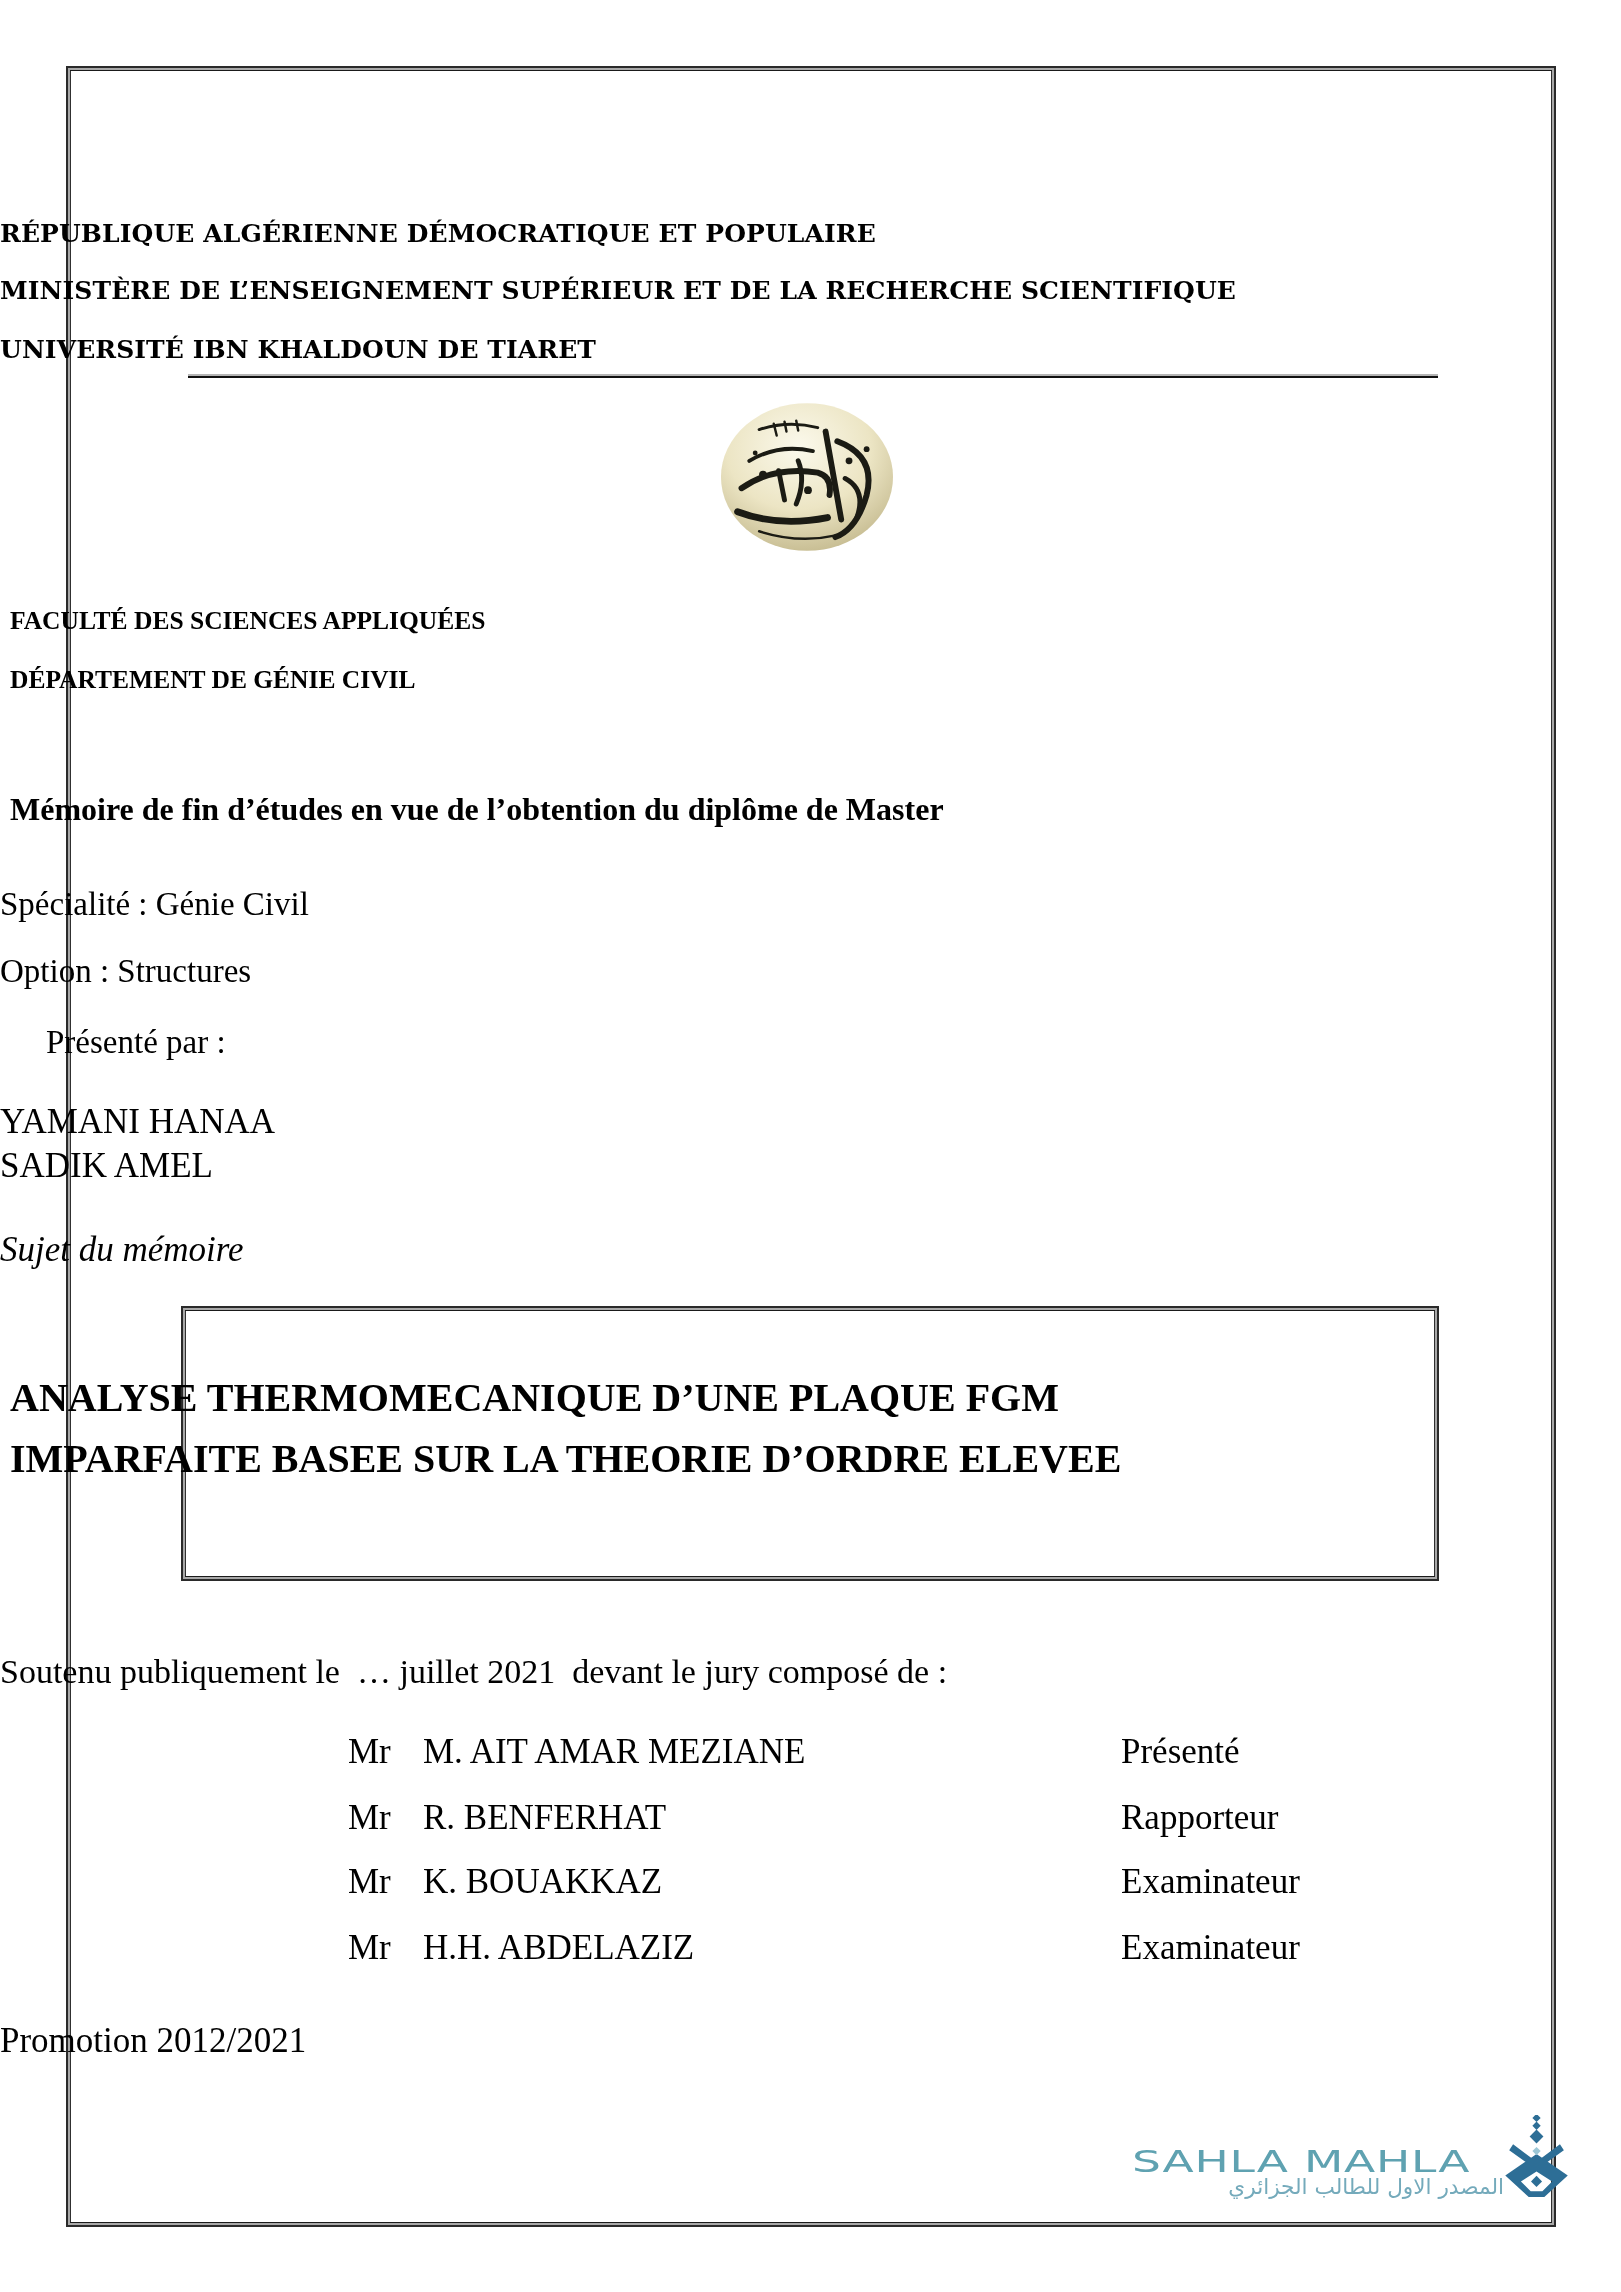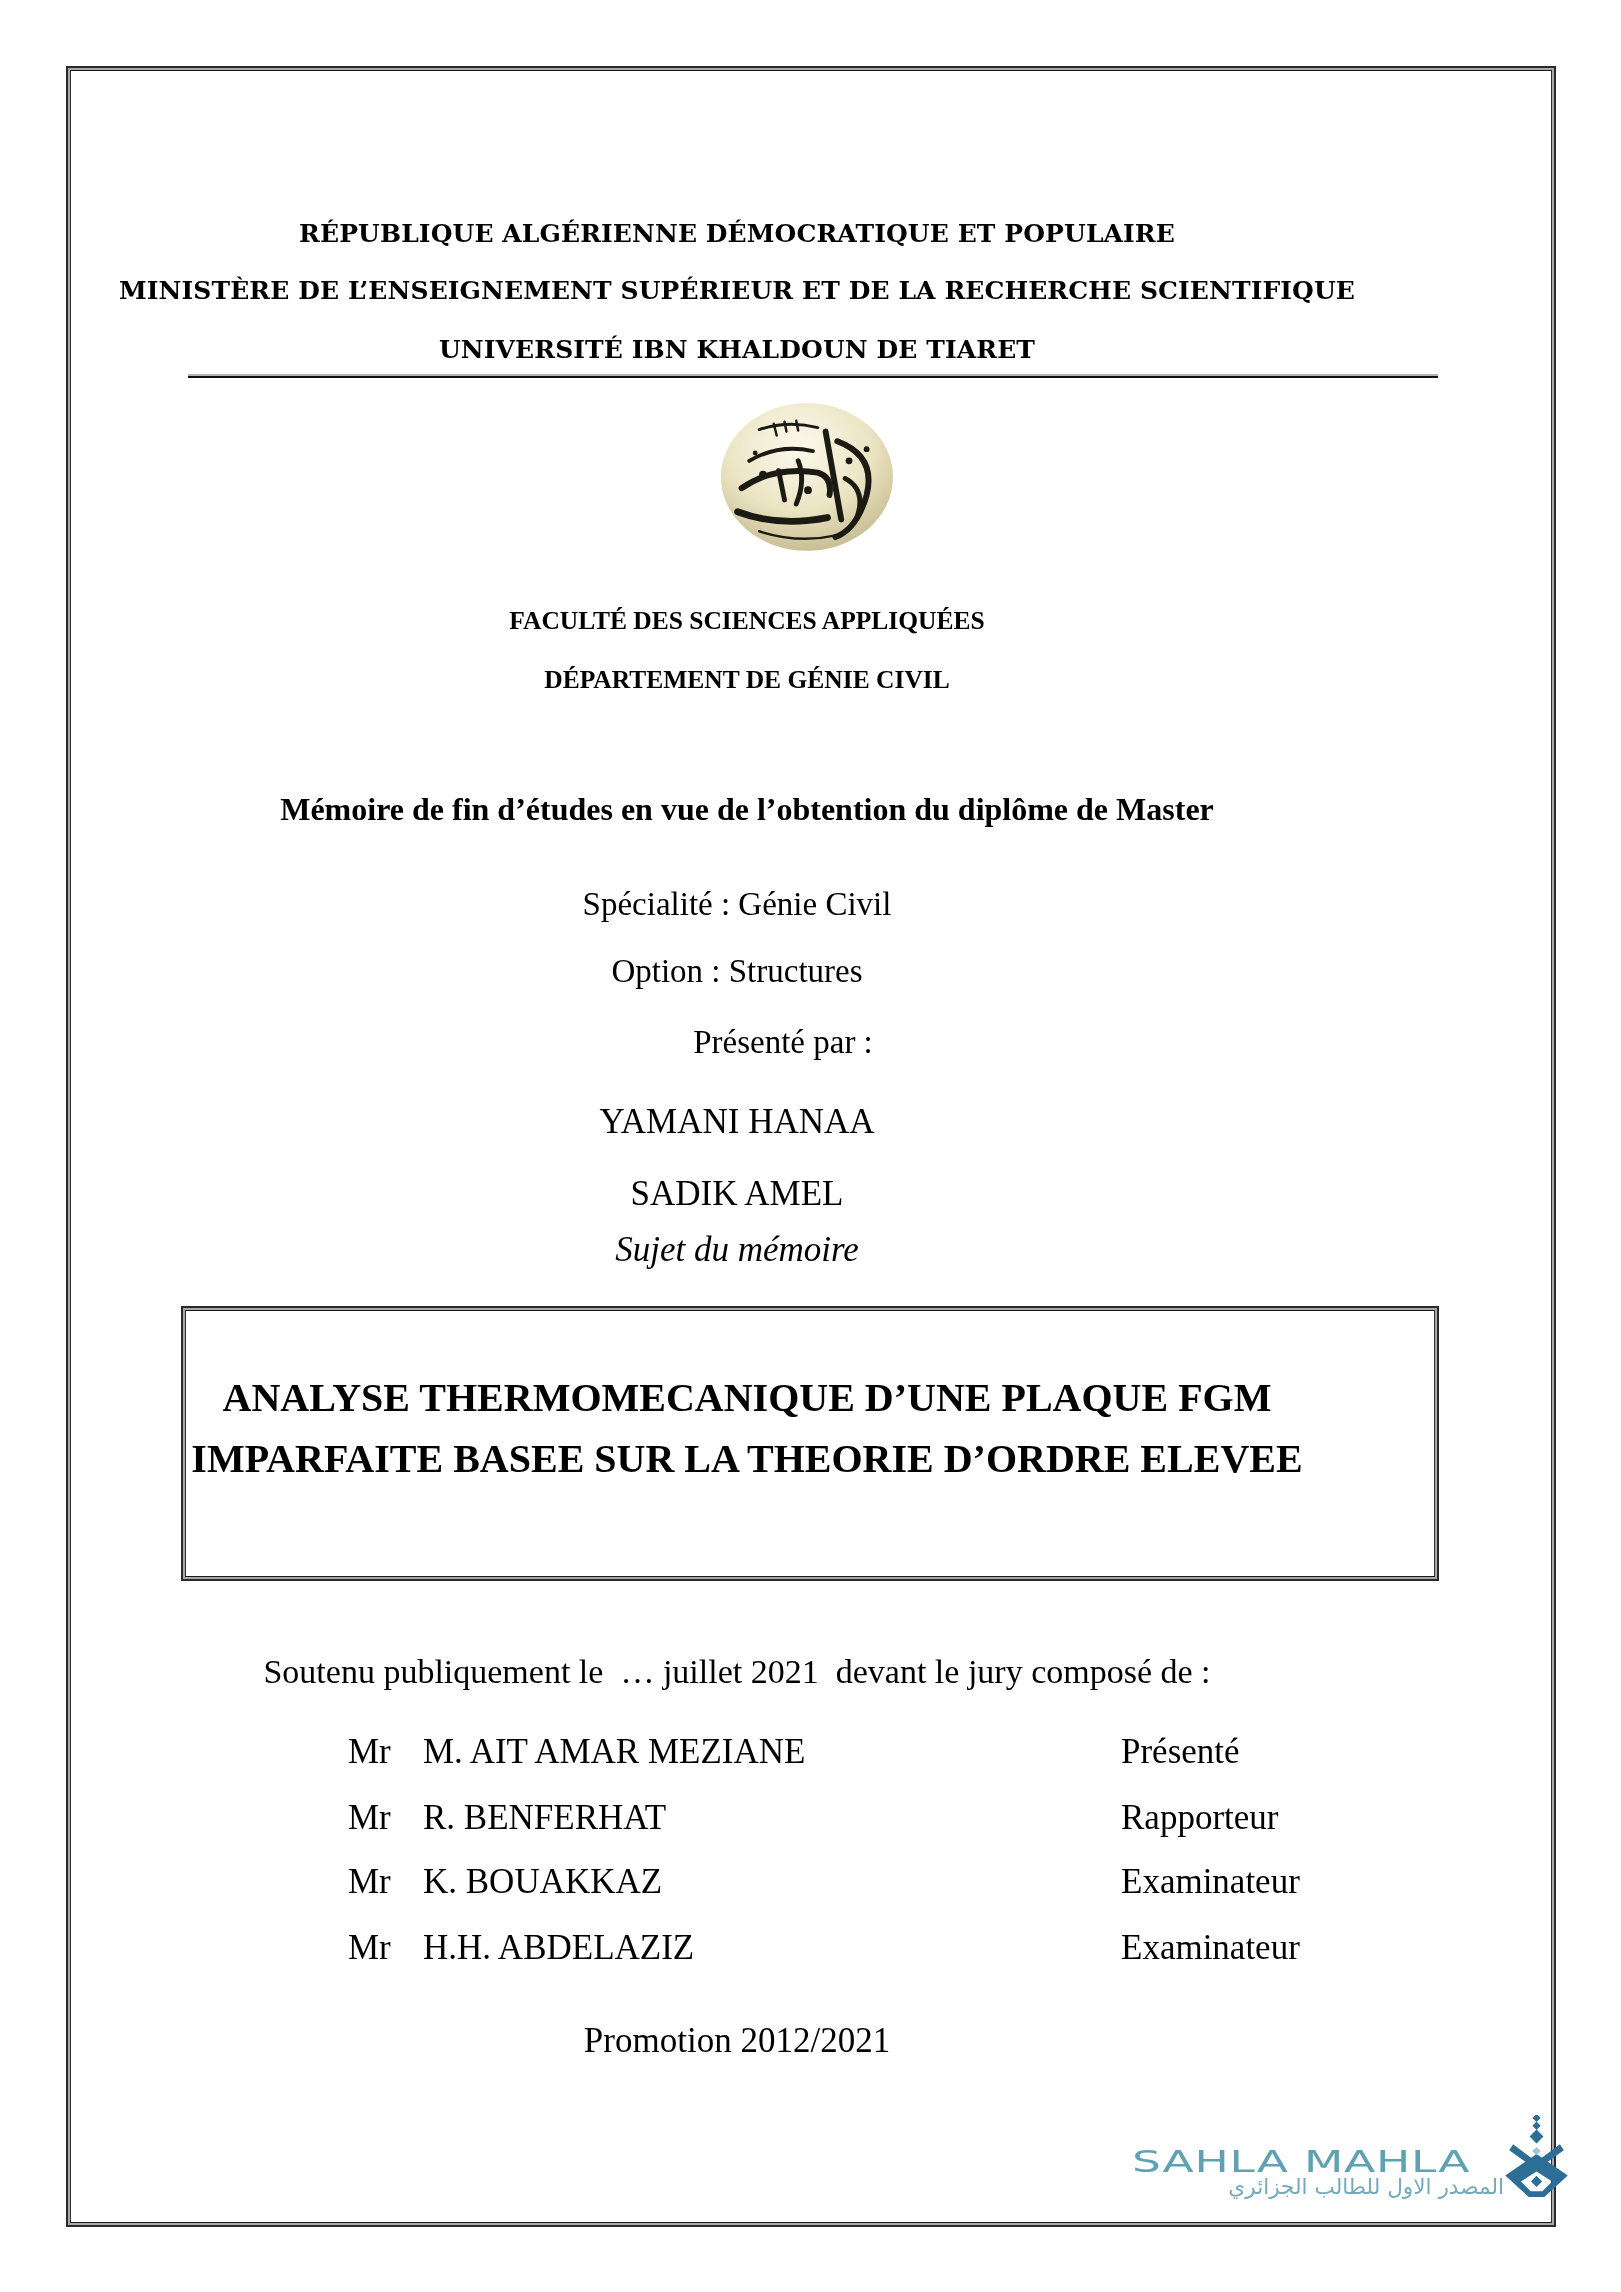--- a/index.html
+++ b/index.html
@@ -21,21 +21,20 @@
       width: 1490px;
       height: 2161px;
       box-sizing: border-box;
       border: 2px solid #2a2a2a;
       box-shadow: inset 0 0 0 2px #a8a8a8, inset 0 0 0 2.9px #1a1a1a;
     }
     .line {
       position: absolute;
       left: 0;
       width: 1474px;
-      text-align: center;
       white-space: nowrap;
       line-height: 1;
     }
     .hdr {
       font-family: "DejaVu Serif", serif;
       font-weight: bold;
       font-size: 25px;
       letter-spacing: 0.1px;
     }
     .serif {
@@ -155,21 +154,21 @@
 <div class="line serif bold" style="top:608px; font-size:25.5px;">FACULTÉ DES SCIENCES APPLIQUÉES</div>
 <div class="line serif bold" style="top:667px; font-size:25.5px;">DÉPARTEMENT DE GÉNIE CIVIL</div>
 
 <div class="line serif bold" style="top:793px; font-size:32px;">Mémoire de fin d’études en vue de l’obtention du diplôme de Master</div>
 
 <div class="line serif" style="top:888px; font-size:33px;">Spécialité : Génie Civil</div>
 <div class="line serif" style="top:955px; font-size:33px;">Option : Structures</div>
 <div class="line serif" style="top:1026px; font-size:33px;margin-left:46px;">Présenté par :</div>
 
 <div class="line serif" style="top:1104px; font-size:35px;">YAMANI HANAA</div>
-<div class="line serif" style="top:1176px; font-size:35px;">SADIK AMEL</div>
+<div class="line serif" style="top:1148px; font-size:35px;">SADIK AMEL</div>
 
 <div class="line serif italic" style="top:1232px; font-size:35px;">Sujet du mémoire</div>
 
 <div class="title-box"></div>
 <div class="line serif bold" style="top:1378px; font-size:40px;">ANALYSE THERMOMECANIQUE D’UNE PLAQUE FGM</div>
 <div class="line serif bold" style="top:1439px; font-size:40px;">IMPARFAITE BASEE SUR LA THEORIE D’ORDRE ELEVEE</div>
 
 <div class="line serif" style="top:1655px; font-size:34px; white-space:pre;">Soutenu publiquement le  … juillet 2021  devant le jury composé de :</div>
 
 <div>

